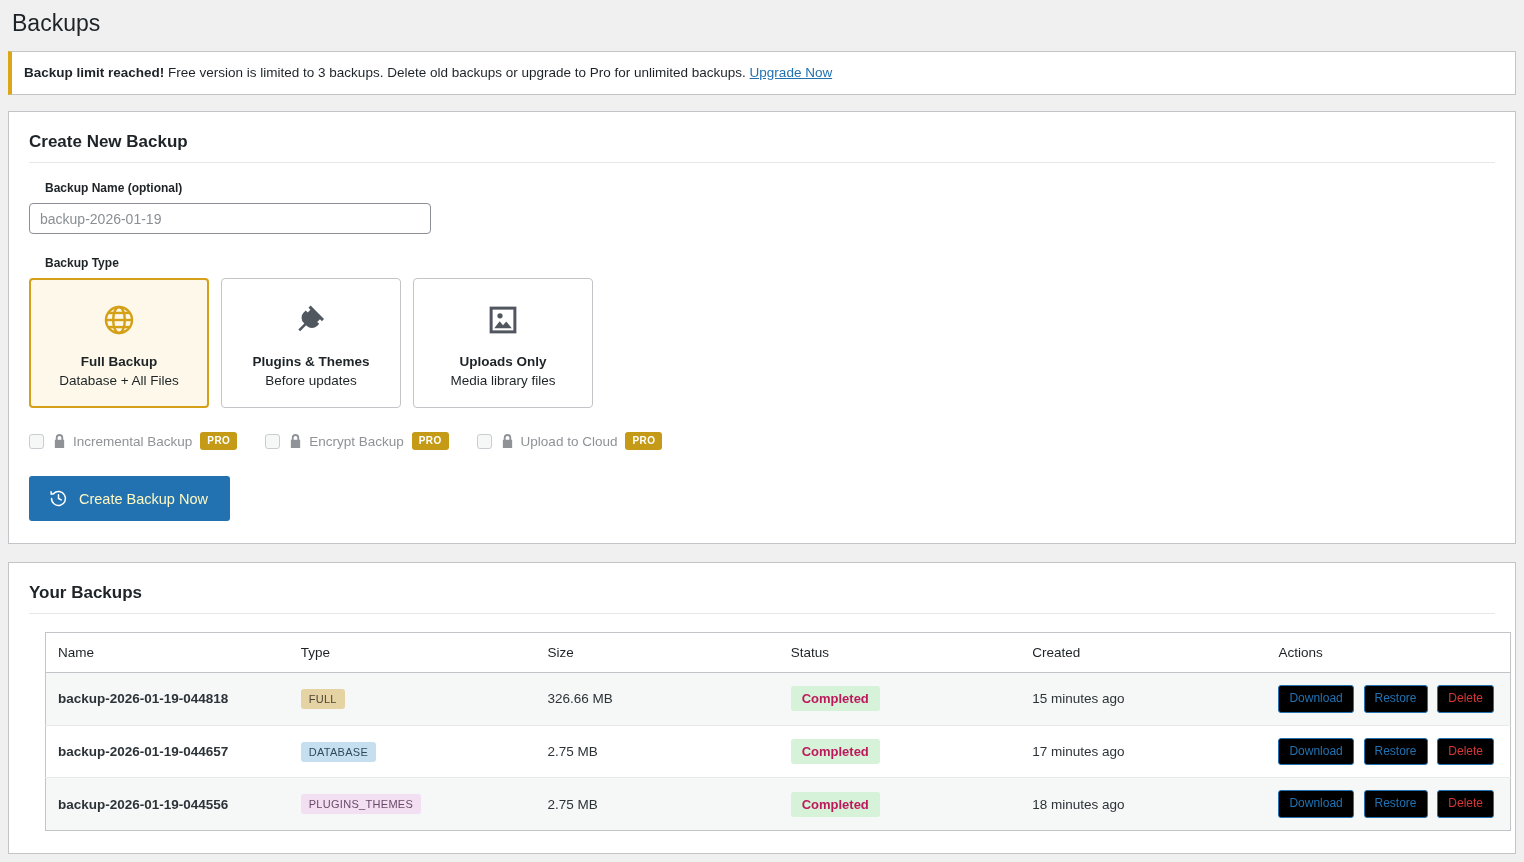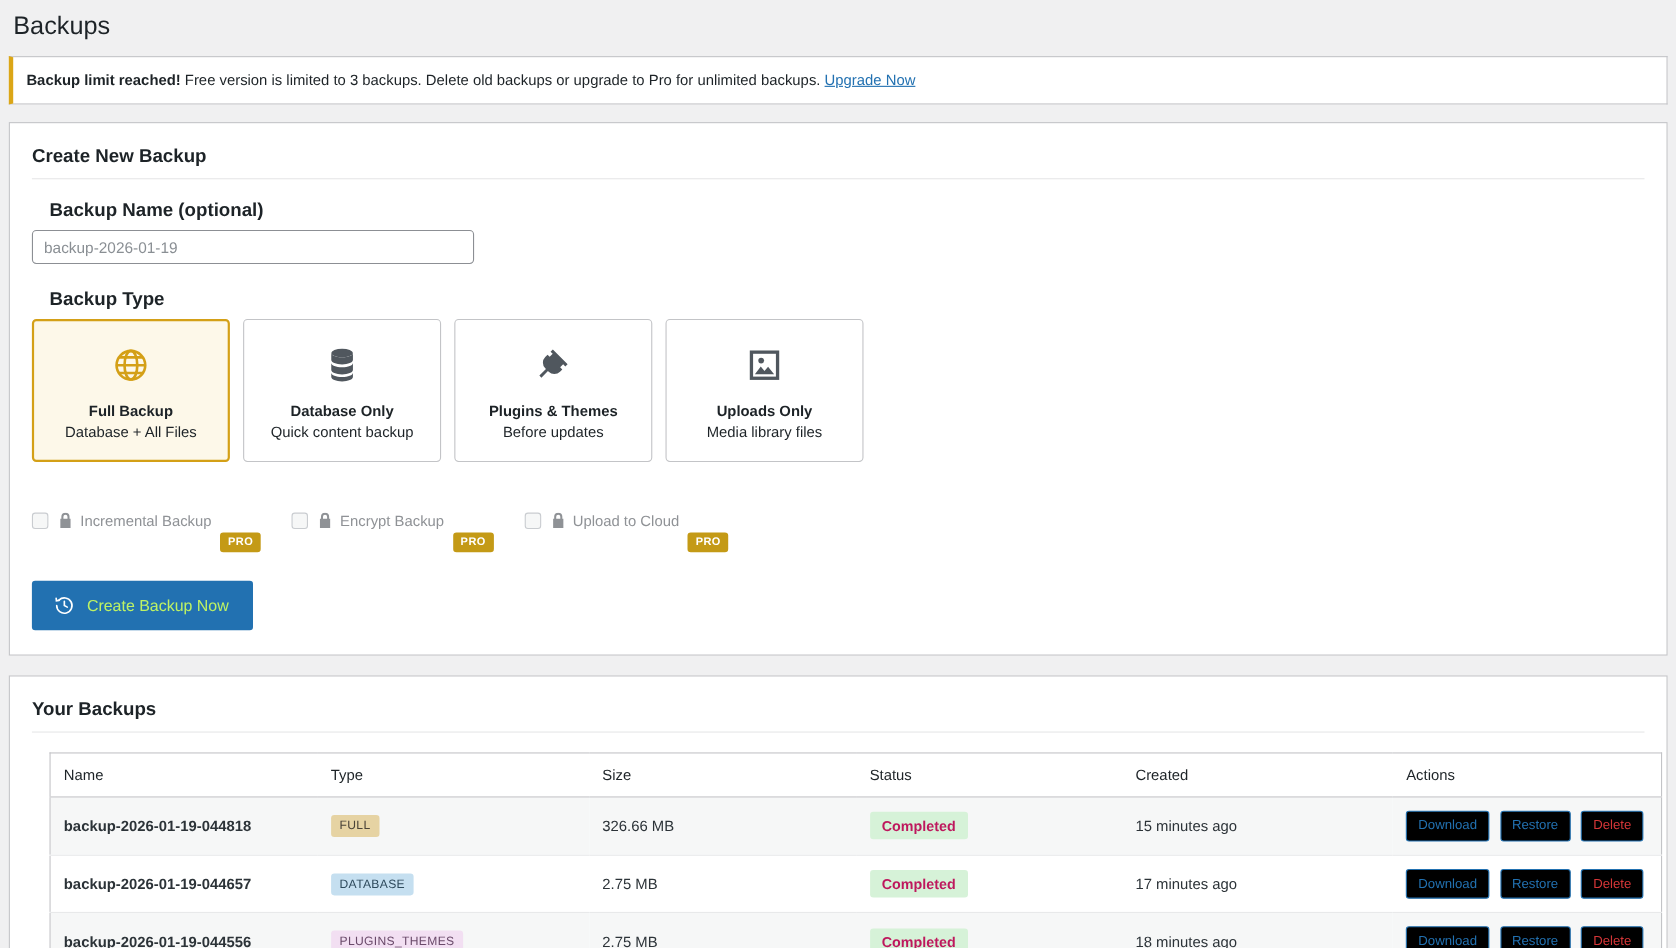--- a/index.html
+++ b/index.html
@@ -49,21 +49,21 @@
     font-weight: 700;
     margin: 0 0 16px 0;
     padding-bottom: 0;
     color: #1d2327;
   }
   .panel-sep { height: 1px; background: #e6e7e8; margin: -6px 0 18px 0; }
 
   
   .field-label {
     display: block;
-    font-size: 17px;
+    font-size: 12px;
     font-weight: 700;
     margin: 0 0 8px 0;
     color: #1d2327;
     padding-left: 16px;
   }
   .text-input {
     width: 402px;
     height: 31px;
     padding: 4px 10px;
     font-size: 14px;
@@ -117,31 +117,30 @@
   .pro-label { font-size: 13.5px; color: #8f9296; margin-right: 8px; }
   .pro-badge {
     background: #c49a16;
     color: #ffffff;
     font-size: 10px;
     font-weight: 700;
     letter-spacing: .4px;
     padding: 3px 7px 3px 7px;
     border-radius: 3px;
     line-height: 1.2;
-    margin-top: 40px;
   }
 
   
   .btn-primary {
     margin-top: 26px;
     display: inline-flex;
     align-items: center;
     gap: 11px;
     background: #2271b1;
-    color: #bef264;
+    color: #fef9c3;
     border: none;
     border-radius: 3px;
     font-size: 14.5px;
     font-family: "Liberation Sans", sans-serif;
     padding: 13px 22px 13px 20px;
     cursor: pointer;
   }
 
   
   table.backups {
@@ -243,32 +242,20 @@
             <ellipse cx="12" cy="12" rx="4.1" ry="9.2"></ellipse>
             <line x1="2.8" y1="12" x2="21.2" y2="12"></line>
             <line x1="4.4" y1="7" x2="19.6" y2="7"></line>
             <line x1="4.4" y1="17" x2="19.6" y2="17"></line>
           </svg>
         </div>
         <div class="type-name">Full Backup</div>
         <div class="type-desc">Database + All Files</div>
       </div>
 
-      <div class="type-card">
-        <div class="type-icon">
-          <svg width="30" height="32" viewBox="0 0 24 26" fill="#50575e">
-            <ellipse cx="12" cy="4" rx="8" ry="3.2"></ellipse>
-            <path d="M4 4v5.2c0 1.77 3.58 3.2 8 3.2s8-1.43 8-3.2V4c0 1.77-3.58 3.2-8 3.2S4 5.77 4 4z"></path>
-            <path d="M4 11.4v5.2c0 1.77 3.58 3.2 8 3.2s8-1.43 8-3.2v-5.2c0 1.77-3.58 3.2-8 3.2s-8-1.43-8-3.2z"></path>
-            <path d="M4 18.6v3.2c0 1.77 3.58 3.2 8 3.2s8-1.43 8-3.2v-3.2c0 1.77-3.58 3.2-8 3.2s-8-1.43-8-3.2z"></path>
-          </svg>
-        </div>
-        <div class="type-name">Database Only</div>
-        <div class="type-desc">Quick content backup</div>
-      </div>
 
       <div class="type-card">
         <div class="type-icon">
           <svg width="34" height="34" viewBox="0 0 24 24" fill="#50575e">
             <path d="M14.9 3.1l-1.6 1.6 1.5 1.5-2.1 2.1-1.5-1.5-1.6 1.6a5.6 5.6 0 0 0 0 7.9l.5.5-4.6 4.6 1.4 1.4 4.6-4.6.5.5a5.6 5.6 0 0 0 7.9 0l1.6-1.6-1.5-1.5 2.1-2.1 1.5 1.5 1.6-1.6z" transform="translate(-2,-1) scale(0.92)"></path>
           </svg>
         </div>
         <div class="type-name">Plugins &amp; Themes</div>
         <div class="type-desc">Before updates</div>
       </div>

